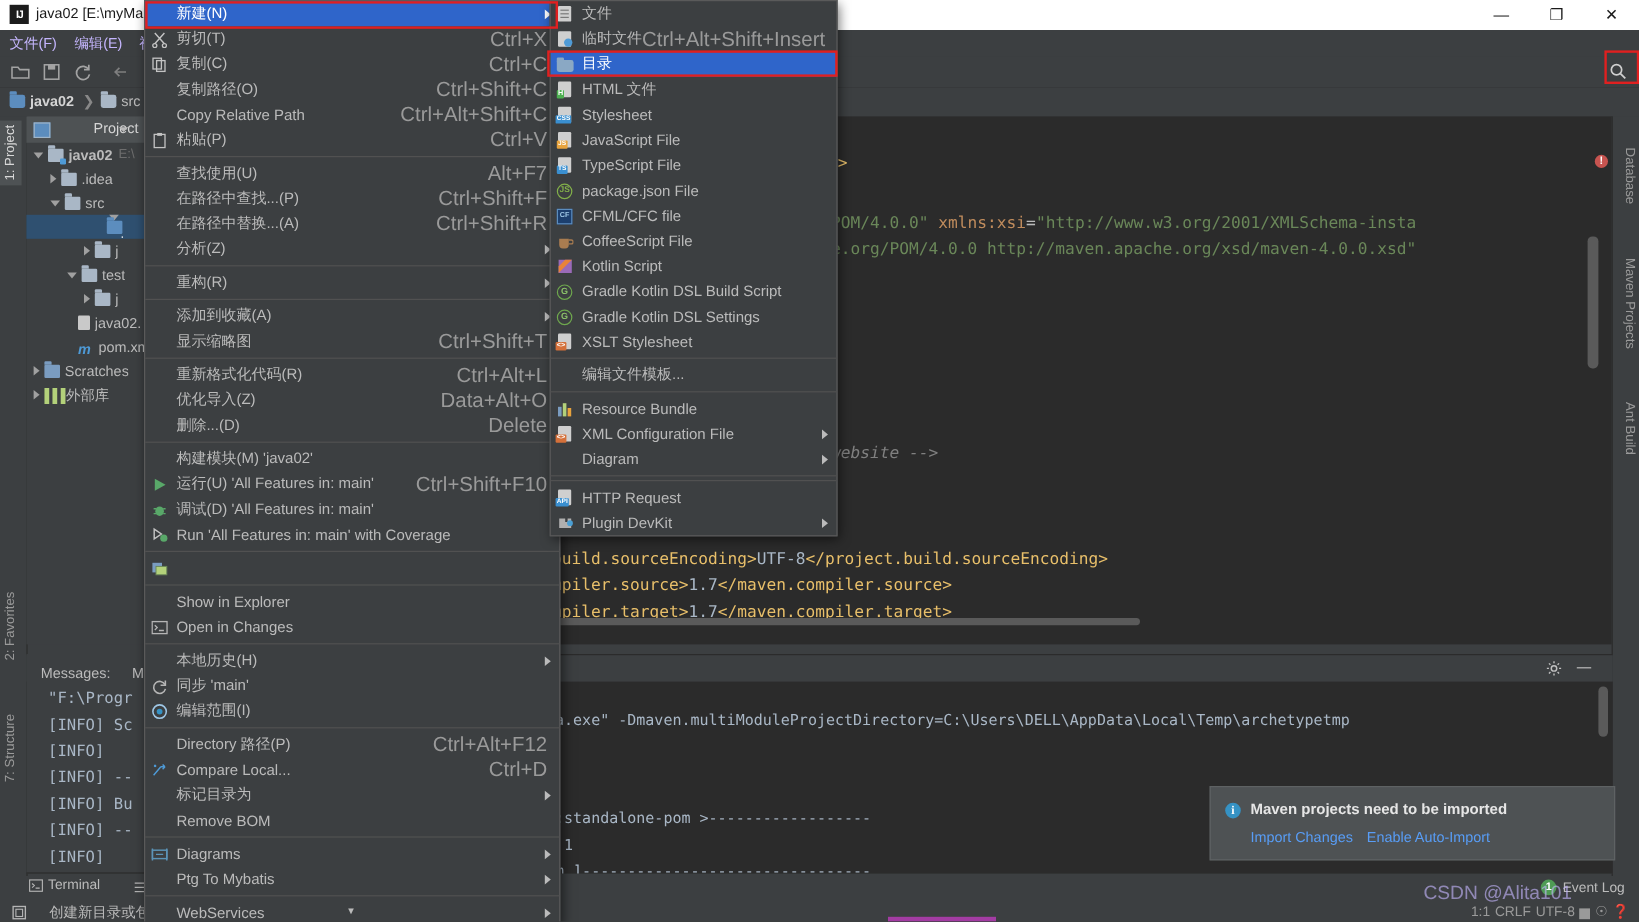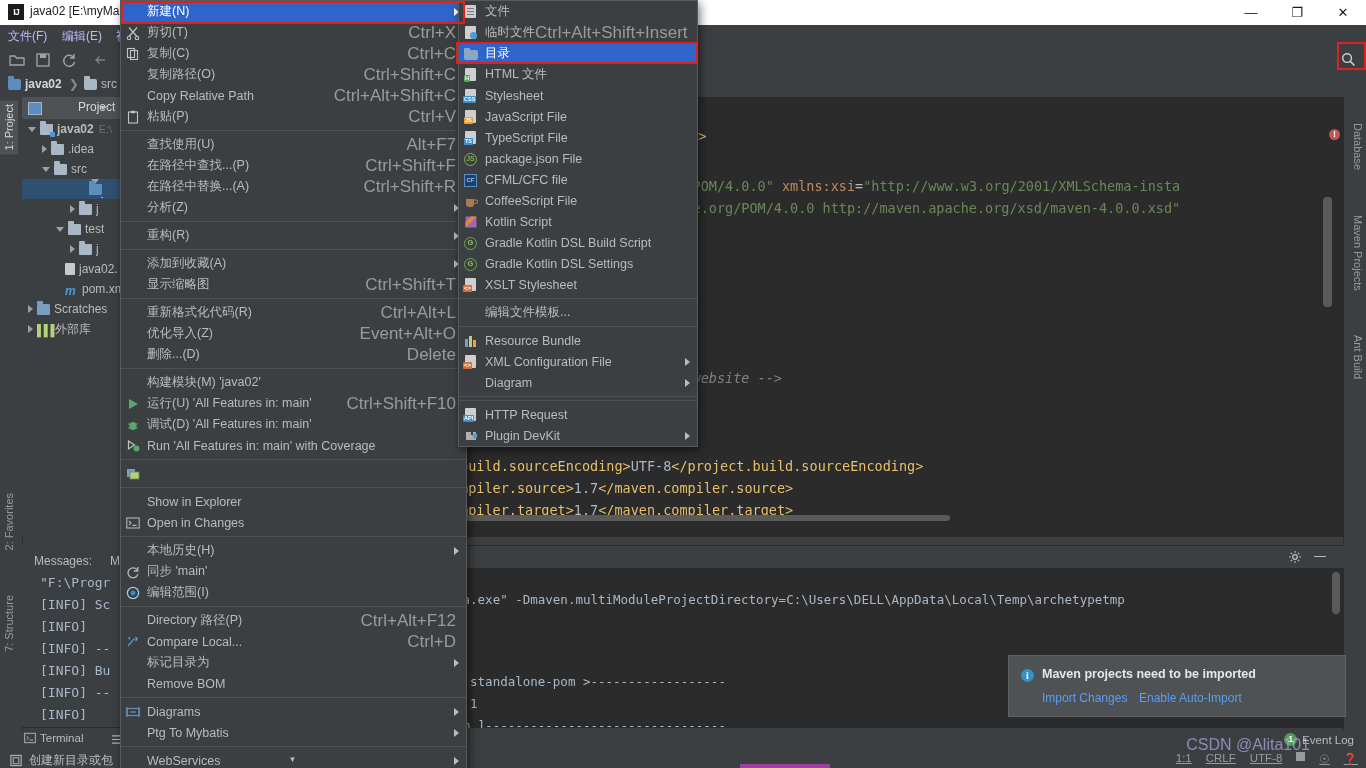--- a/index.html
+++ b/index.html
@@ -99,25 +99,25 @@
   .balloon{position:absolute;left:1008px;top:655px;width:336px;height:60px;background:#4e5254;border:1px solid #5e6263;}
   .balloon .info{position:absolute;left:12px;top:13px;width:13px;height:13px;border-radius:50%;background:#3592c4;
                  color:#fff;font-size:10px;font-weight:bold;text-align:center;line-height:13px;font-family:"Liberation Serif",serif;}
   .balloon .btitle{position:absolute;left:33px;top:11px;font-size:12.5px;color:#e6e6e6;font-weight:bold;}
   .balloon .blink{position:absolute;top:35px;font-size:12px;color:#589df6;cursor:pointer;}
 
   
   .statusbar{position:absolute;left:0;top:730px;width:1366px;height:38px;background:#3c3f41;}
   .sb-term{position:absolute;left:24px;top:2px;font-size:11.5px;color:#bbbbbb;display:flex;align-items:center;gap:4px;}
   .sb-hamb{position:absolute;left:112px;top:5px;width:11px;height:9px;}
-  .sb-hint{position:absolute;left:10px;top:22px;font-size:12px;color:#bbbbbb;display:flex;align-items:center;gap:6px;}
+  .sb-hint{position:absolute;left:10px;top:22px;font-size:12px;color:#bbbbbb;display:flex;align-items:center;gap:18px;}
   .sb-evt{position:absolute;right:12px;top:3px;font-size:11.5px;color:#bbbbbb;display:flex;align-items:center;gap:5px;}
   .sb-evt .badge{width:13px;height:13px;border-radius:50%;background:#4f9b55;color:#fff;font-size:9px;
                  text-align:center;line-height:13px;font-weight:bold;}
-  .sb-right{position:absolute;right:8px;top:22px;font-size:11.5px;color:#9a9a9a;display:flex;align-items:flex-start;gap:14px;text-decoration:underline;}
+  .sb-right{position:absolute;right:8px;top:22px;font-size:11.5px;color:#9a9a9a;display:flex;align-items:flex-end;gap:4px;}
   .sb-prog{position:absolute;left:740px;top:764px;width:90px;height:4px;background:#a33ca3;}
   .watermark{position:absolute;right:56px;top:736px;font-size:16px;color:#c4b5fd;opacity:.62;white-space:nowrap;
              font-family:"Liberation Sans",sans-serif;}
 
   
   .ctxmenu{position:absolute;left:120px;top:0px;width:345px;background:#3c3f41;border:1px solid #5a5a5a;
            box-shadow:2px 3px 9px rgba(0,0,0,.55);z-index:50;}
   .cmi{position:relative;height:21px;display:flex;align-items:center;font-size:12.5px;color:#bbbbbb;white-space:nowrap;}
   .cmi .icw{width:26px;height:21px;flex:none;position:relative;}
   .cmi .lbl{flex:1;}
@@ -456,21 +456,21 @@
       </div>
       <div class="cmsep"></div>
       <div class="cmi">
         <span class="icw"></span>
         <span class="lbl">重新格式化代码(R)</span>
         <span class="acc">Ctrl+Alt+L</span>
       </div>
       <div class="cmi">
         <span class="icw"></span>
         <span class="lbl">优化导入(Z)</span>
-        <span class="acc">Event+Alt+O</span>
+        <span class="acc">Data+Alt+O</span>
       </div>
       <div class="cmi">
         <span class="icw"></span>
         <span class="lbl">删除...(D)</span>
         <span class="acc">Delete</span>
       </div>
       <div class="cmsep"></div>
       <div class="cmi">
         <span class="icw"></span>
         <span class="lbl">构建模块(M) 'java02'</span>

